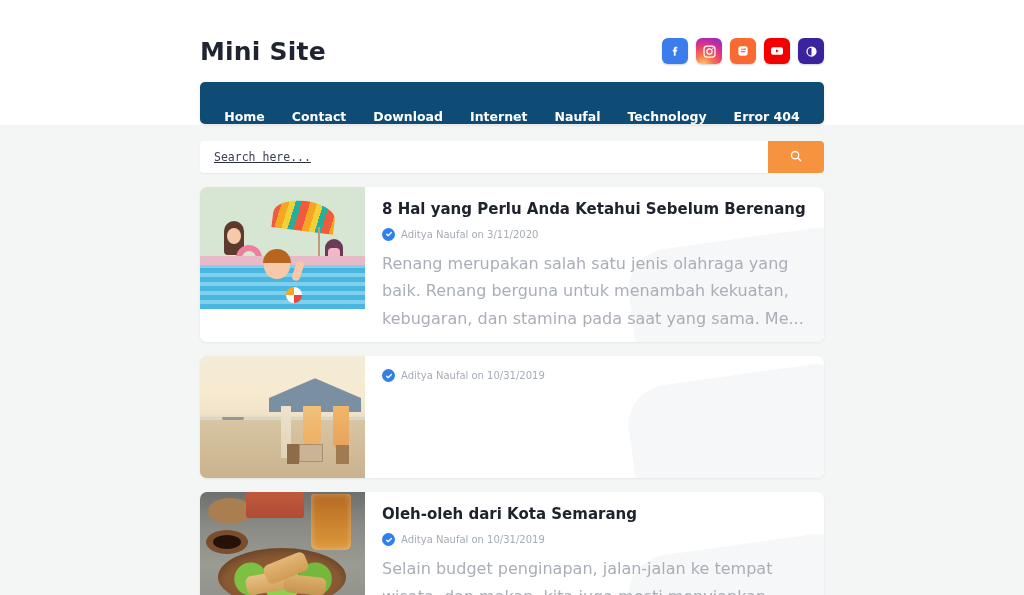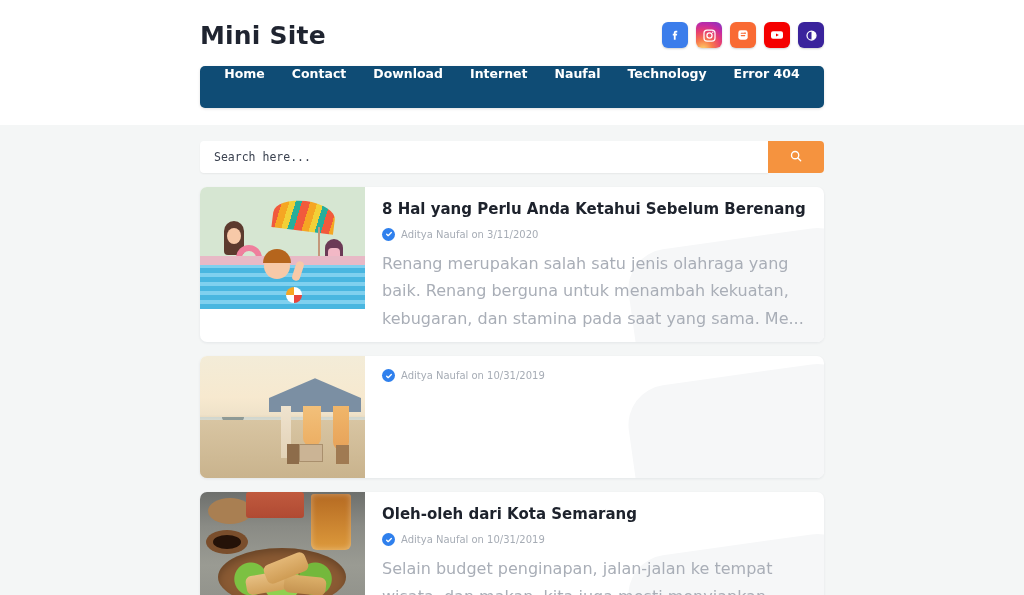--- a/index.html
+++ b/index.html
@@ -8,21 +8,21 @@
     background: #f4f6f6;
     font-family: "DejaVu Sans", "Liberation Sans", sans-serif;
     overflow: hidden;
   }
   .page { position: relative; width: 1024px; height: 595px; }
 
   
   .site-header {
     background: #ffffff;
     height: 125px;
-    padding: 0;
+    padding: 16px;
     position: relative;
   }
   .header-inner {
     width: 624px;
     margin: 0 auto;
     padding-top: 12px;
     display: flex;
     align-items: center;
     justify-content: space-between;
     height: 58px;
@@ -53,21 +53,21 @@
   .social-link svg { display: block; }
 
   
   .nav {
     width: 624px;
     margin: 8px auto 0;
     background: #0f4c75;
     border-radius: 5px;
     height: 42px;
     display: flex;
-    align-items: flex-start;
+    align-items: flex-end;
     justify-content: center;
     gap: 27px;
     box-shadow: 0 1px 3px rgba(0,0,0,.12);
   }
   .nav a {
     color: #ffffff;
     font-size: 12.5px;
     font-weight: 700;
     text-decoration: none;
     cursor: pointer;
@@ -92,20 +92,21 @@
     flex: 1;
     border: none;
     outline: none;
     background: #ffffff;
     border-radius: 4px 0 0 4px;
     padding: 0 14px;
     font-family: "DejaVu Sans Mono", "Liberation Mono", monospace;
     font-size: 11.5px;
     color: #2a2f3a;
     box-shadow: 0 1px 2px rgba(0,0,0,.06);
+    text-decoration: underline;
   }
   .search-input::placeholder { color: #3b4250; }
   .search-btn {
     width: 56px;
     background: #f5933f;
     border: none;
     border-radius: 0 4px 4px 0;
     display: flex; align-items: center; justify-content: center;
     cursor: pointer;
   }

